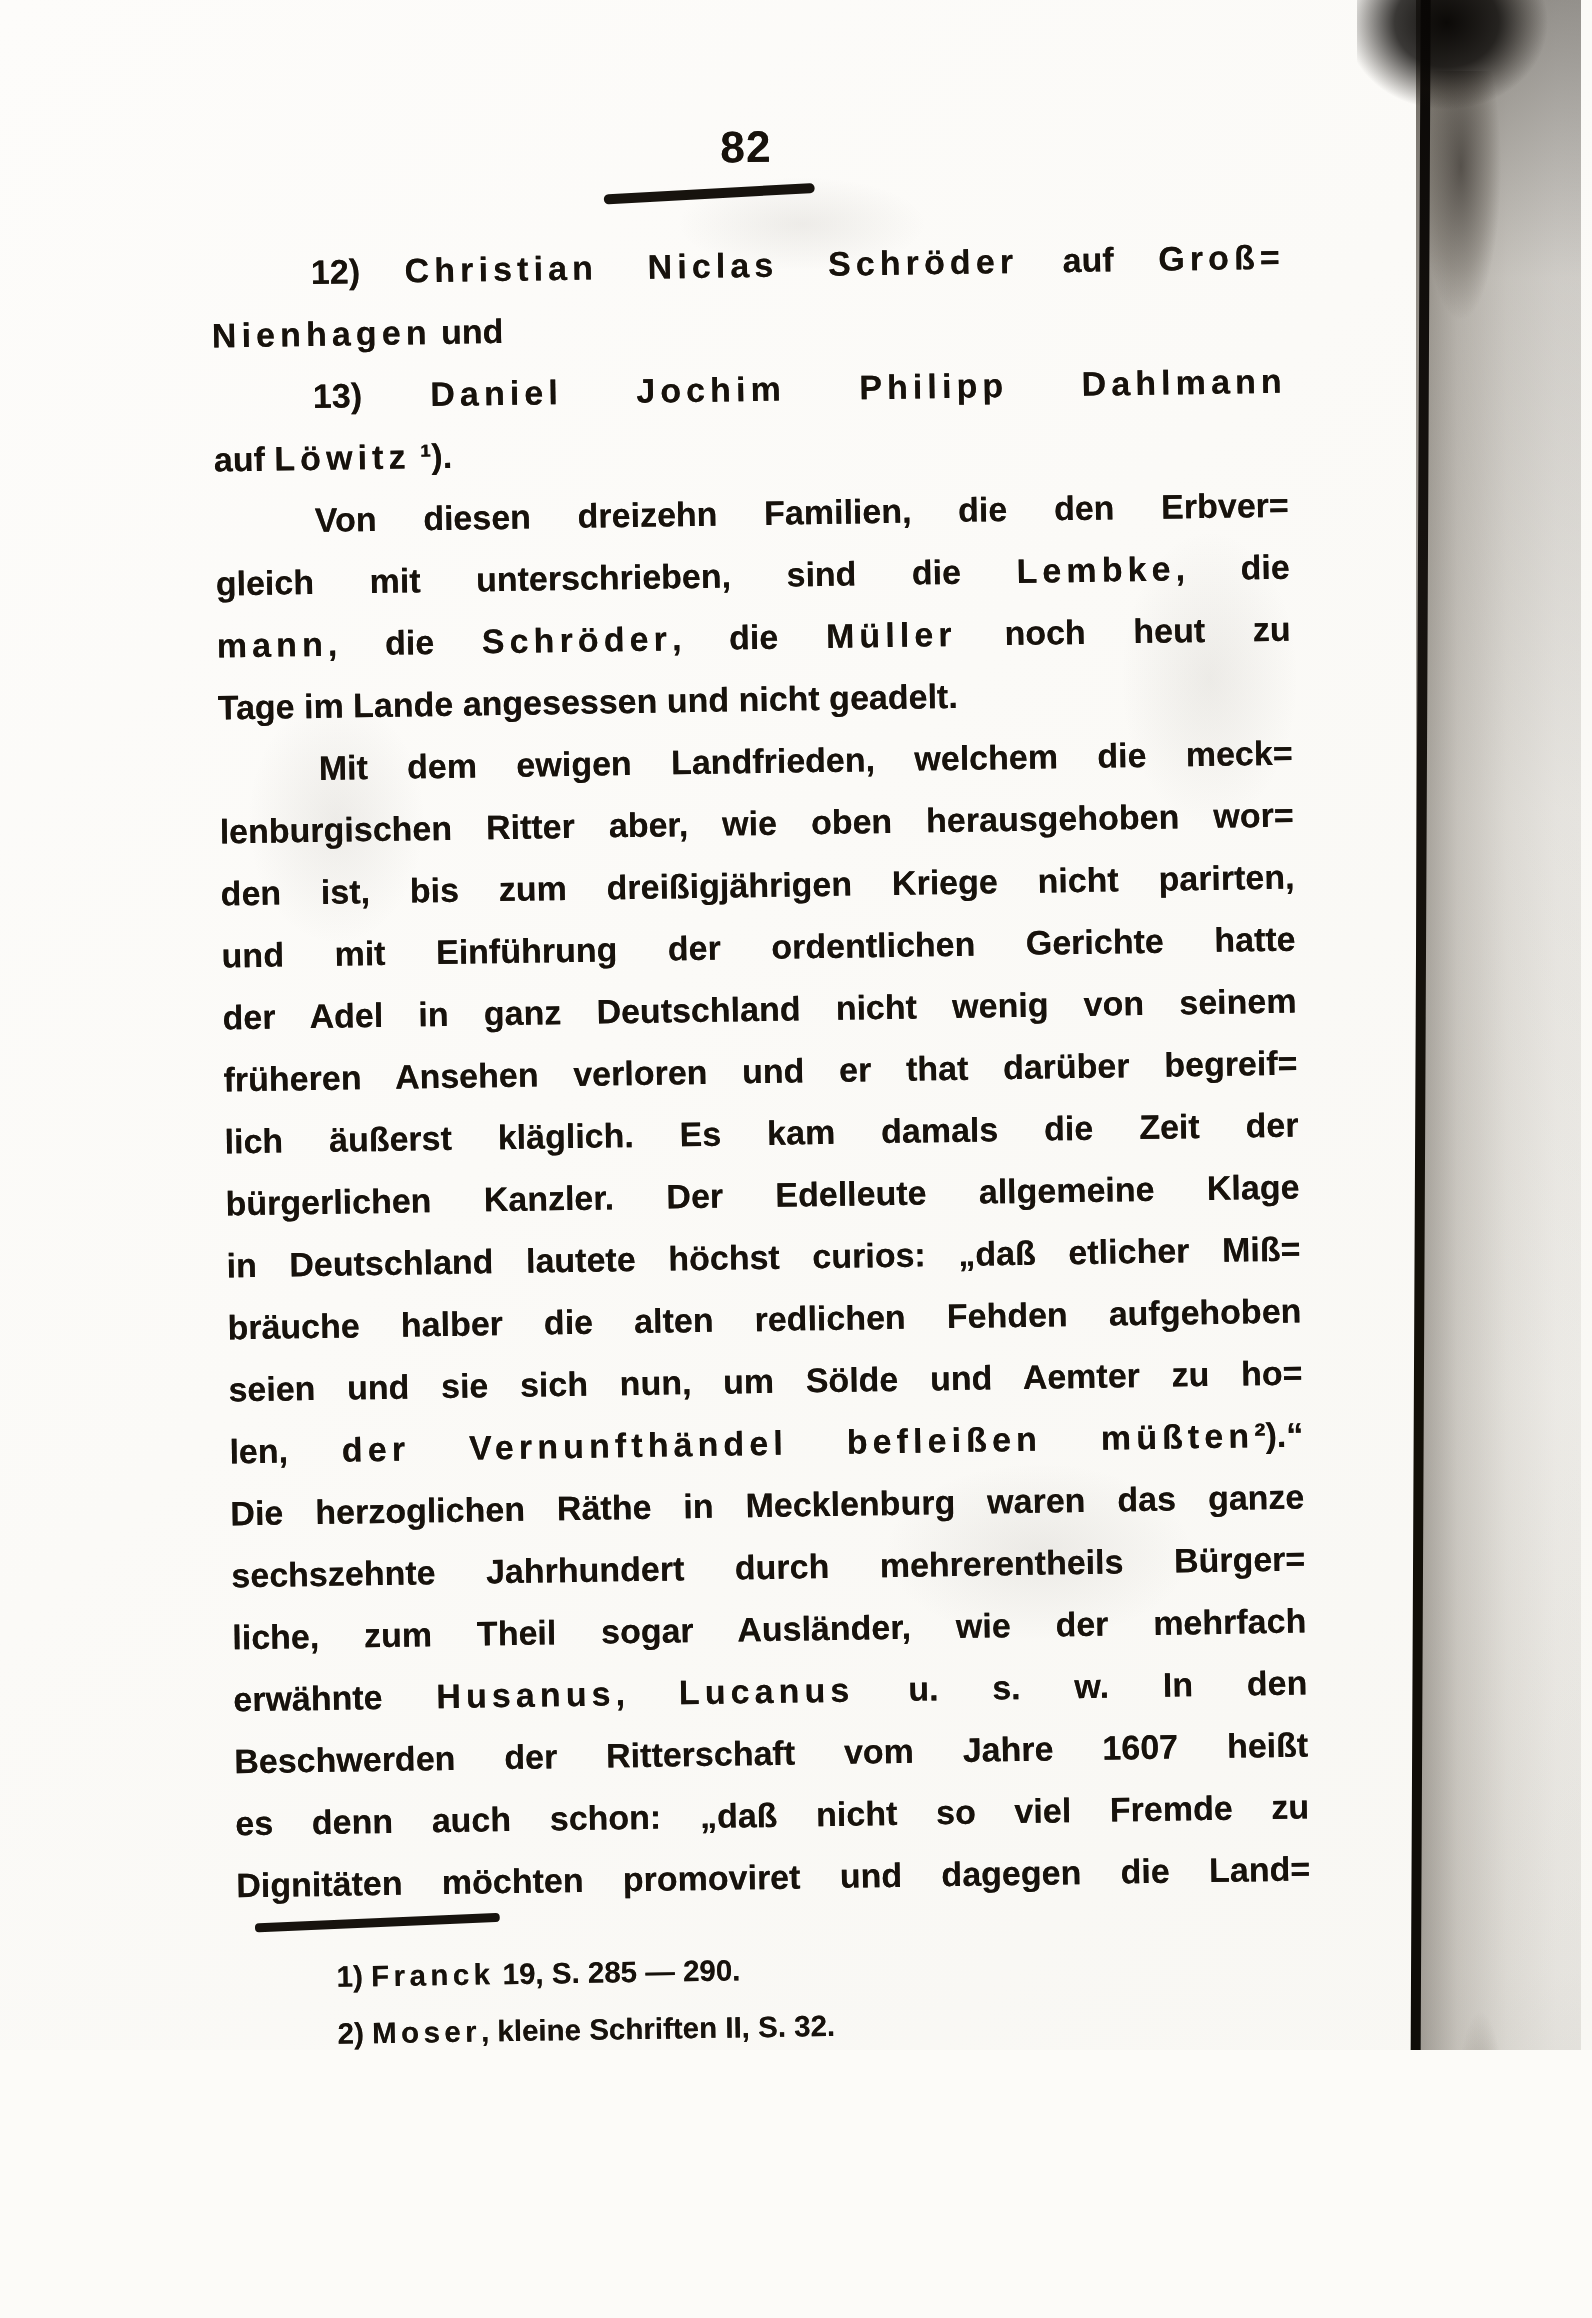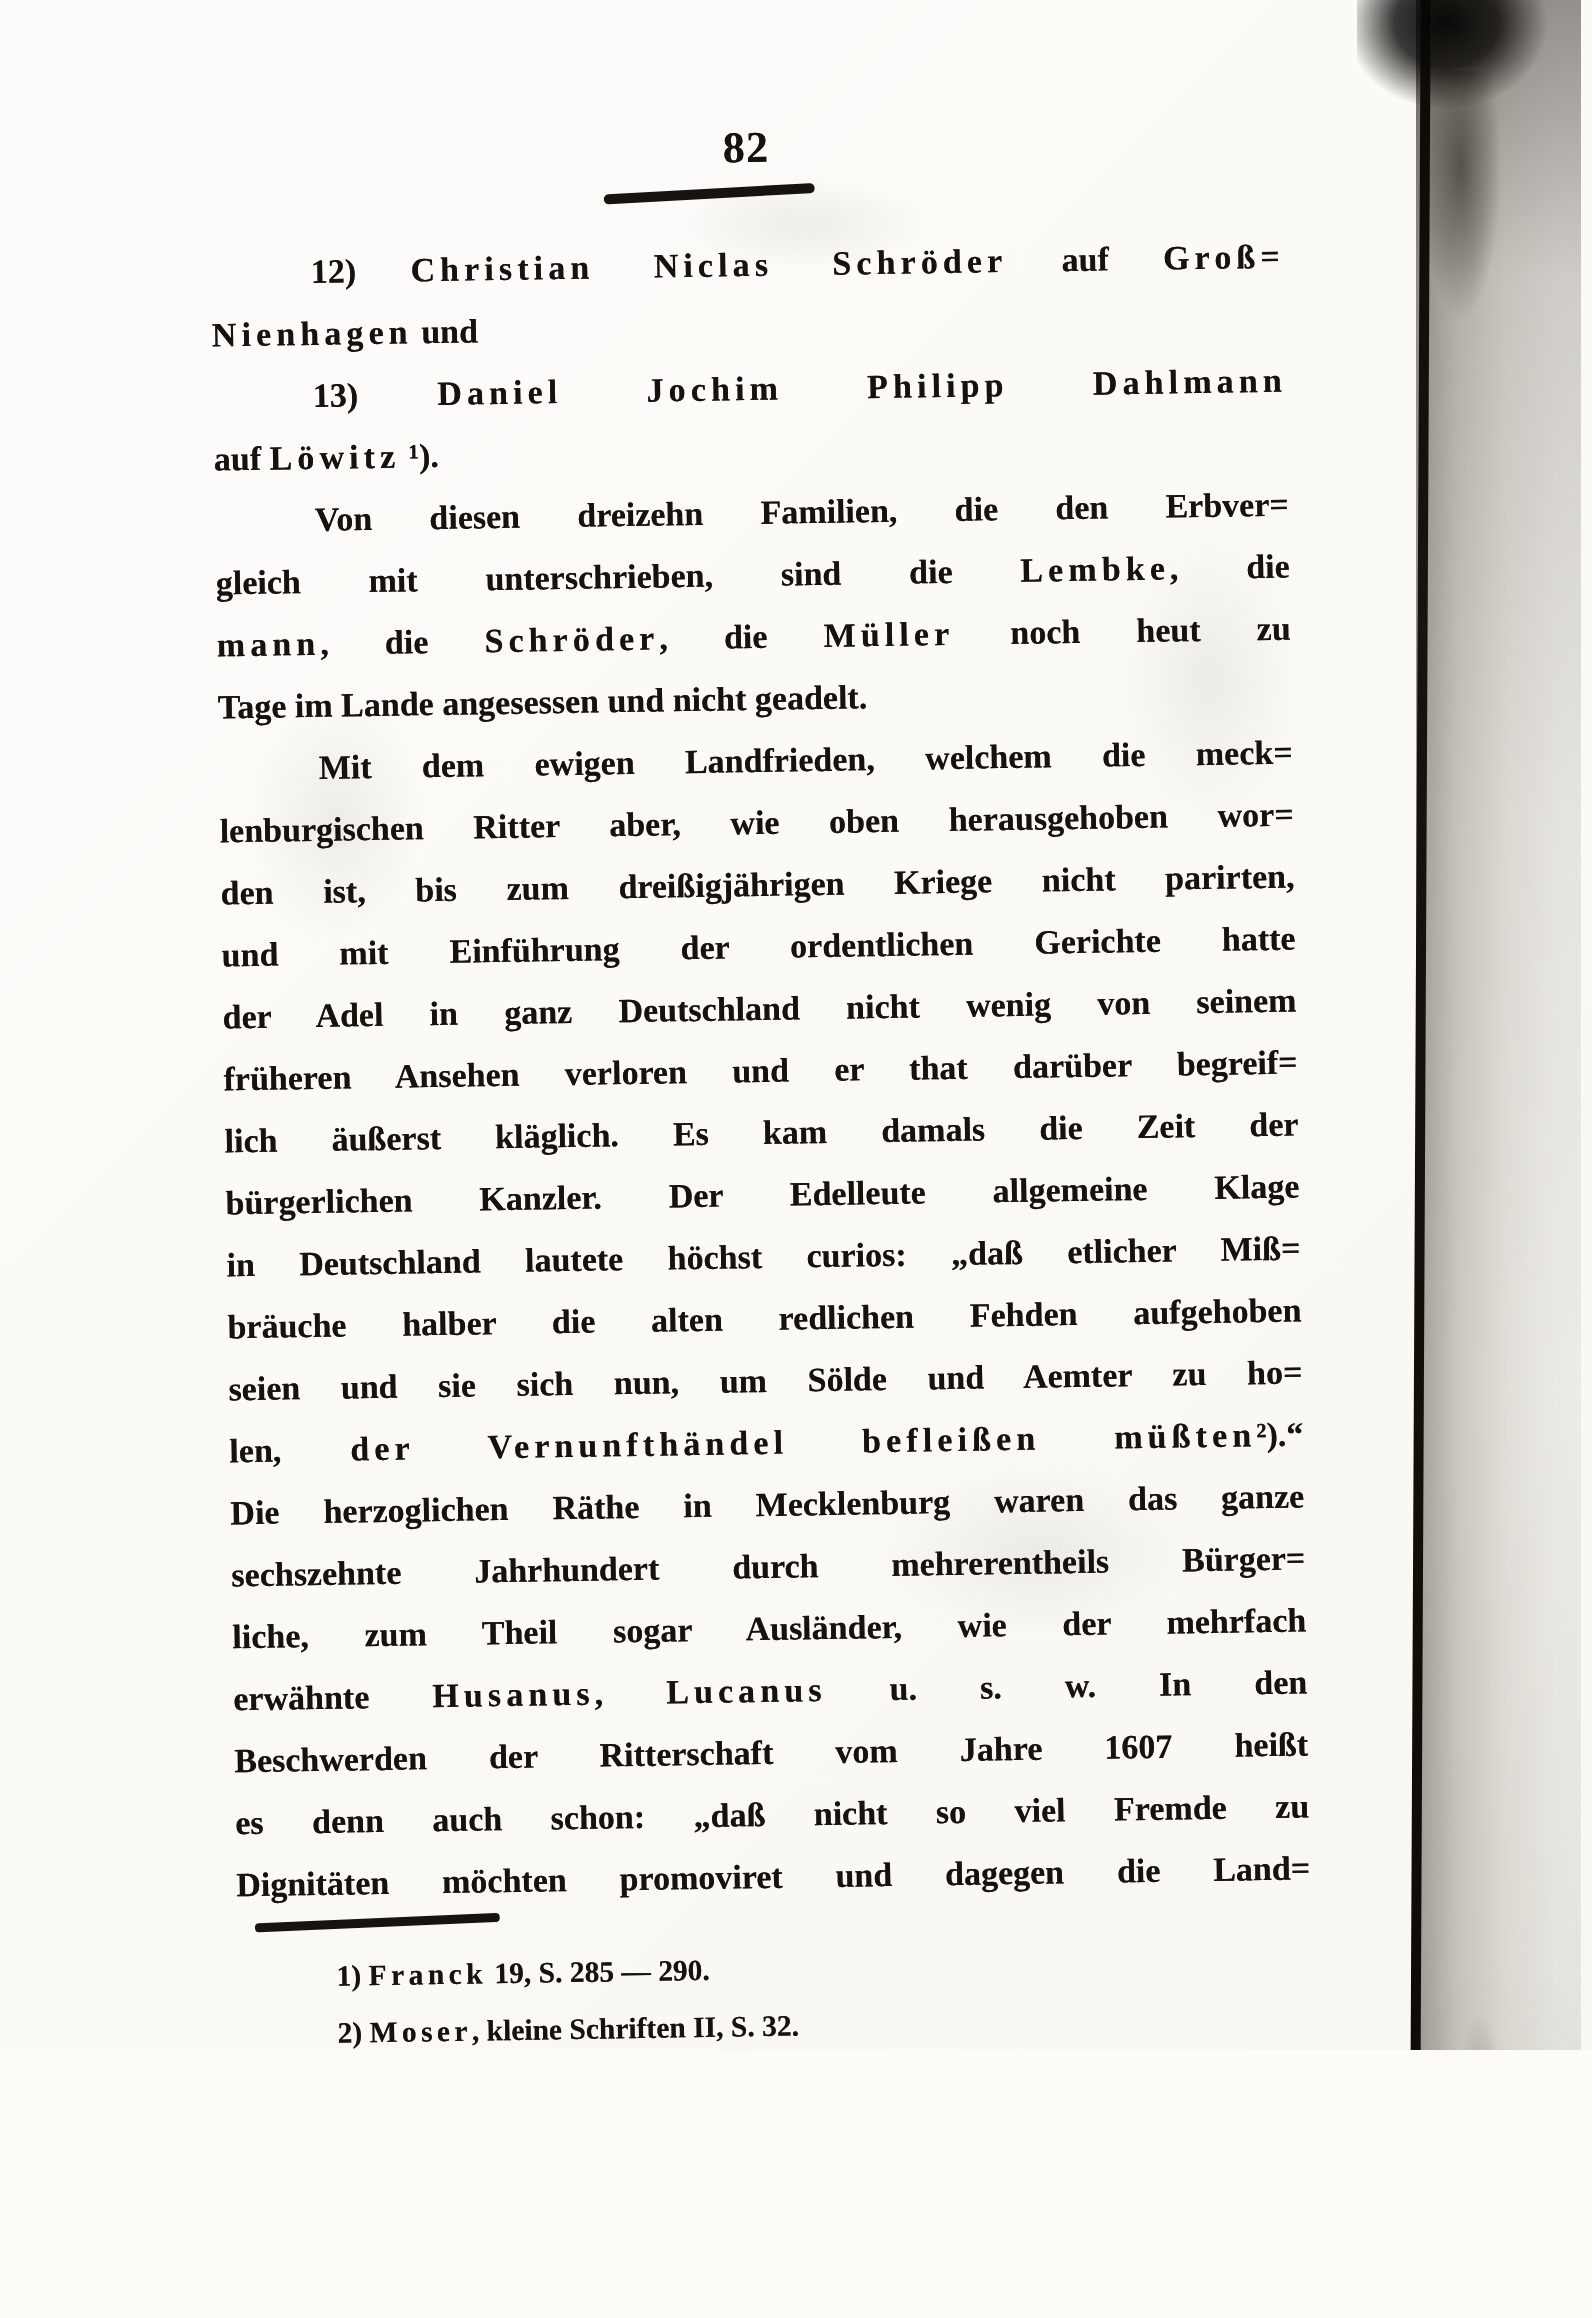--- a/index.html
+++ b/index.html
@@ -2,21 +2,21 @@
 <html style="font-size:9.4px"><head>
 <meta charset="utf-8">
 <style>
   html, body { margin: 0; padding: 0; background: #fcfbf8; }
   .page {
     position: relative;
     width: 1593px;
     height: 2050px;
     background: linear-gradient(135deg, #fdfcfa 0%, #fbfaf7 45%, #f8f7f3 100%);
     overflow: hidden;
-    font-family: Liberation Serif, serif;
+    font-family: Liberation Sans, sans-serif;
     color: #17120c;
   }
 
   
   .content {
     position: absolute;
     left: 224px; top: 118px;
     width: 1074px; height: 1965px;
     transform: rotate(-0.9deg);
     font-weight: 700;

